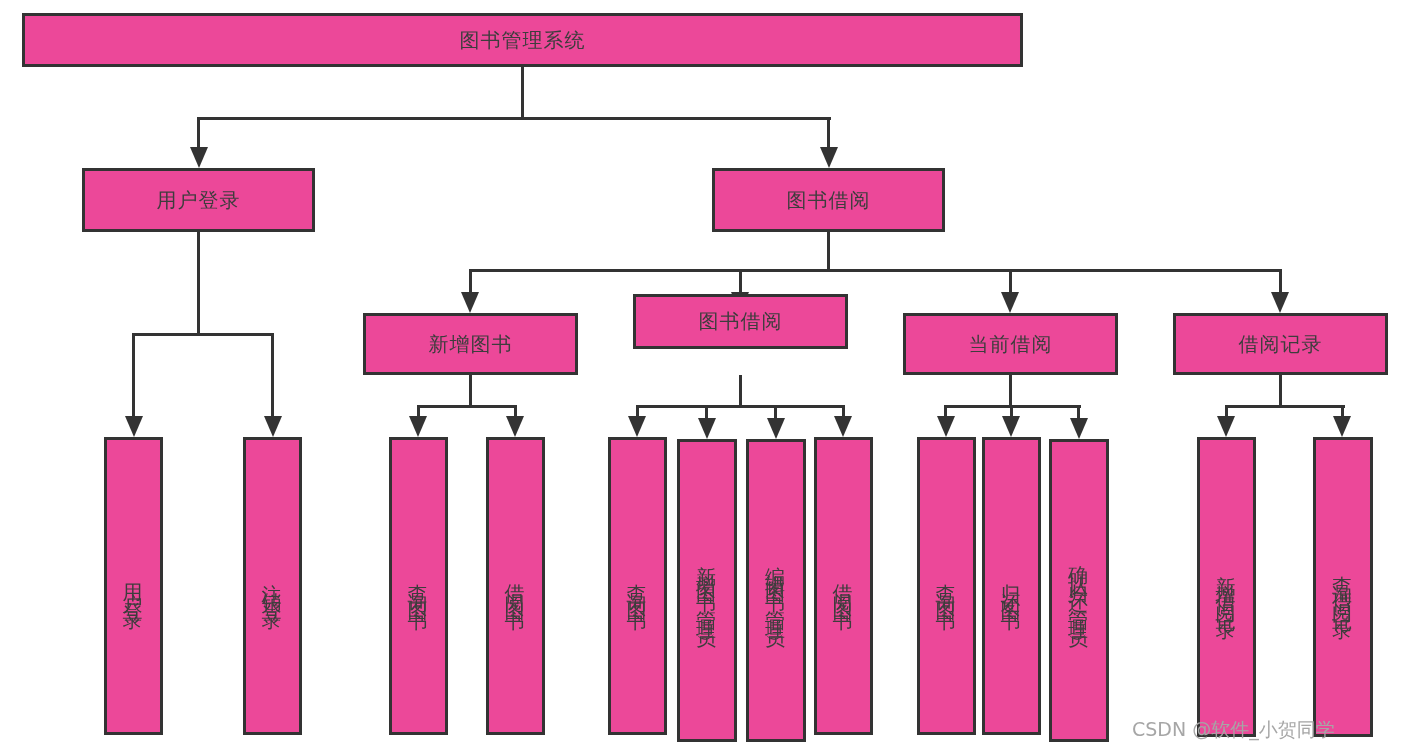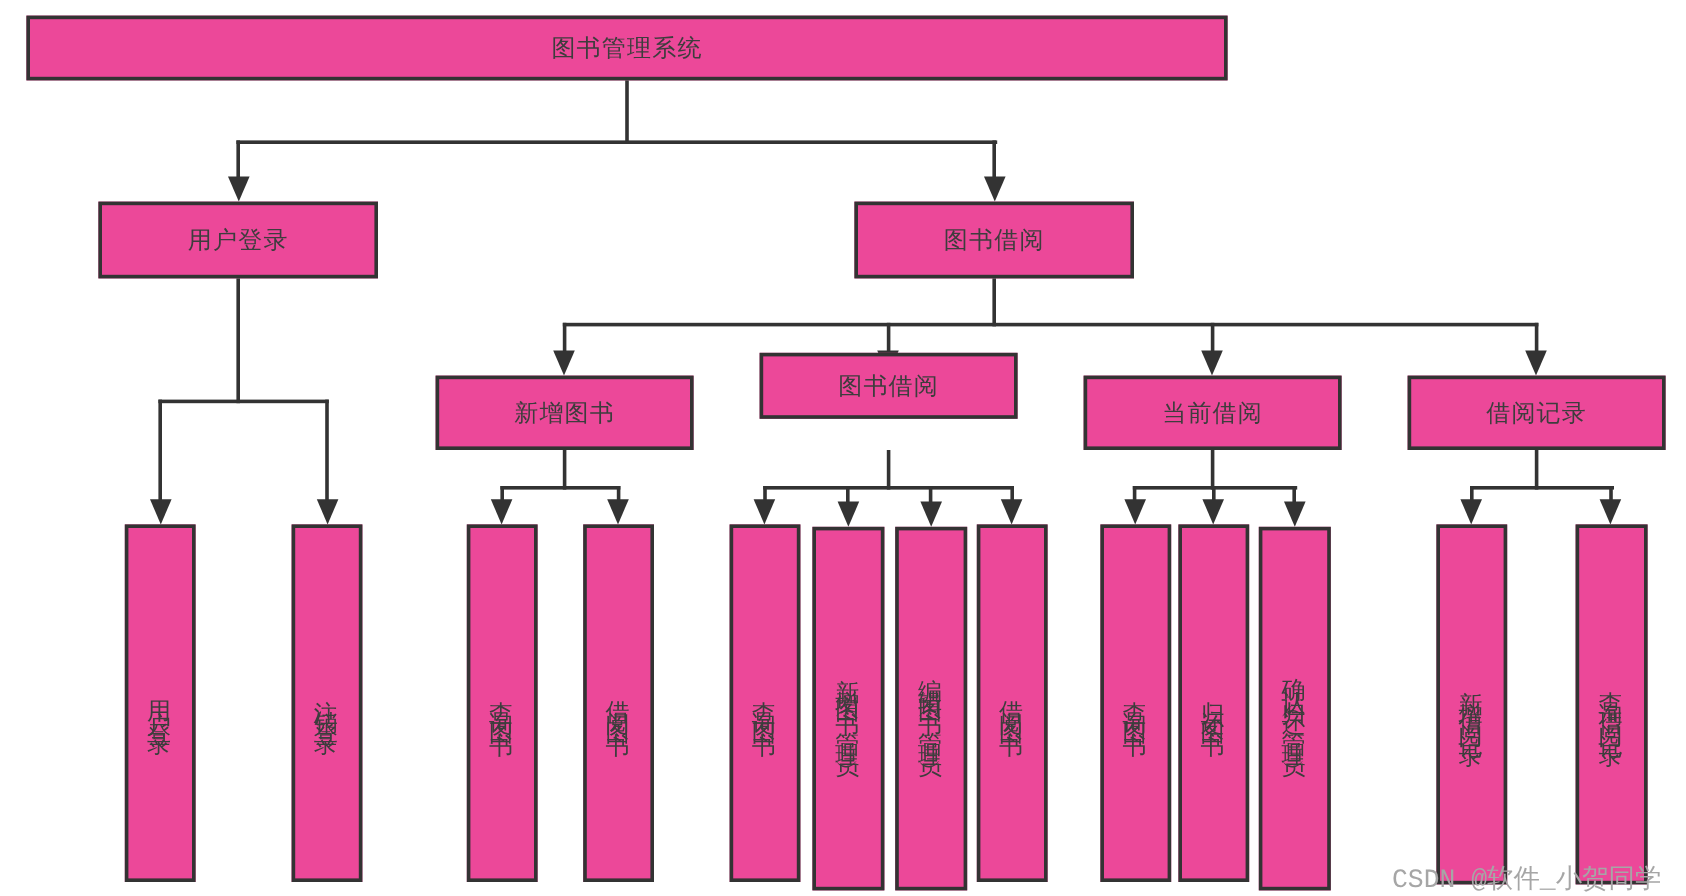--- a/index.html
+++ b/index.html
@@ -31,23 +31,23 @@
     white-space:nowrap;
   }
   .line{position:absolute;background:var(--color-line);}
   .arw{
     position:absolute;width:0;height:0;
     border-left:9px solid transparent;
     border-right:9px solid transparent;
     border-top:21px solid var(--color-line);
   }
   .watermark{
-    position:absolute;left:1160px;top:717px;
-    font-size:22px;color:var(--color-watermark);
-    white-space:nowrap;z-index:10;font-family:Liberation Mono, monospace;
+    position:absolute;left:1132px;top:717px;
+    font-size:19px;color:var(--color-watermark);
+    white-space:nowrap;z-index:10;
   }
 </style>
 </head>
 <body>
 
 <div class="canvas">
 
   <div class="box" style="left:22px;top:13px;width:1001px;height:54px">
     <span class="hlabel">图书管理系统</span>
   </div>

